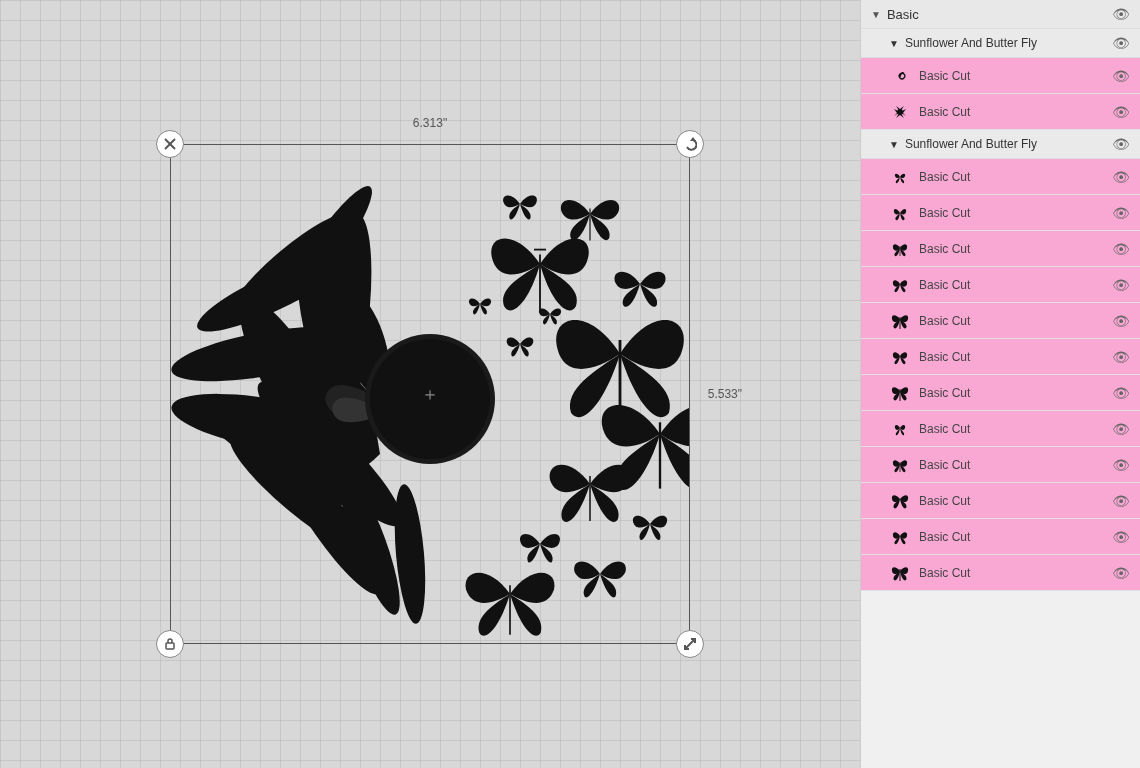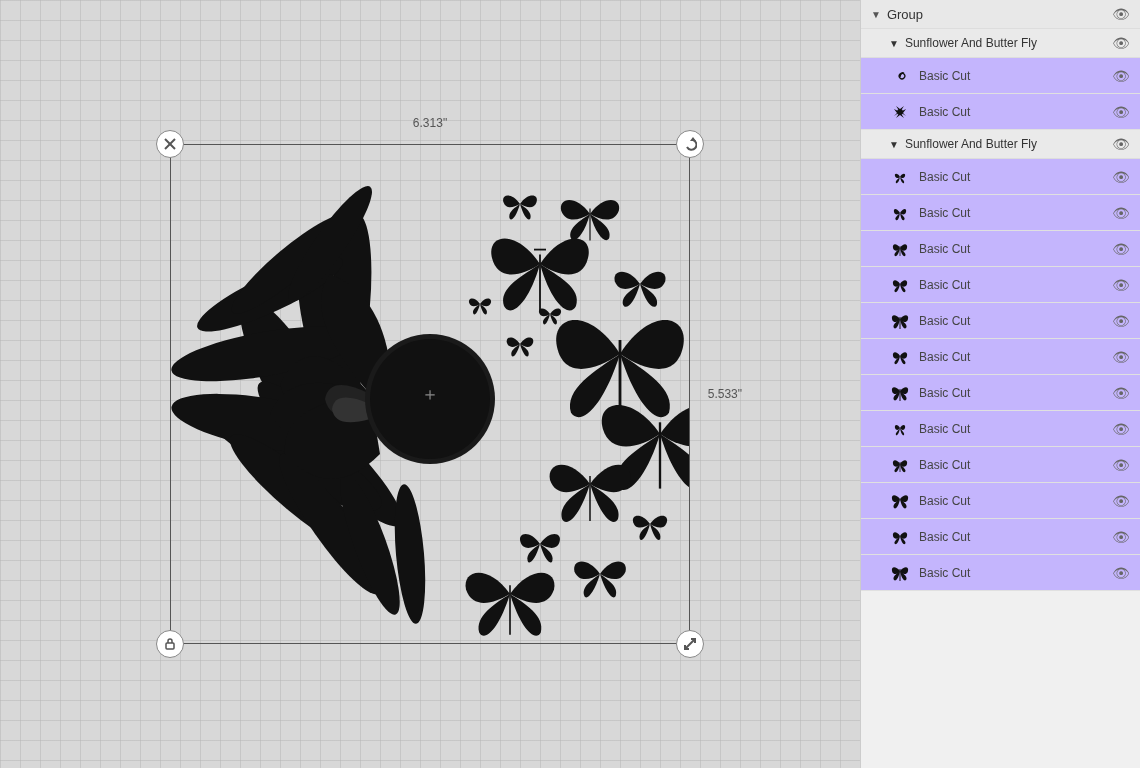--- a/index.html
+++ b/index.html
@@ -135,21 +135,21 @@
       color: #666;
       font-size: 14px;
       cursor: pointer;
     }
 
     .layer-item {
       display: flex;
       align-items: center;
       padding: 5px 10px 5px 28px;
       border-bottom: 1px solid #e0e0e0;
-      background: #c4b5fd;
+      background: #f9a8d4;
       font-size: 12px;
       color: #444;
       min-height: 36px;
     }
 
     .layer-item .layer-thumb {
       width: 22px;
       height: 22px;
       margin-right: 8px;
       display: flex;
@@ -388,21 +388,21 @@
         <path d="M0,0 C8,6 18,12 15,21 C12,27 5,20 0,0 Z" fill="#111"></path>
       </g>
     </svg>
   </div>
 </div>
 
 <div id="layers-panel">
 
   <div class="layer-group-header">
     <span class="chevron">▼</span>
-    <span>Group</span>
+    <span>Basic</span>
     <span class="eye-icon">👁</span>
   </div>
 
   <div class="sub-group-header">
     <span class="chevron">▼</span>
     <span>Sunflower And Butter Fly</span>
     <span class="eye-icon">👁</span>
   </div>
 
   <div class="layer-item">

